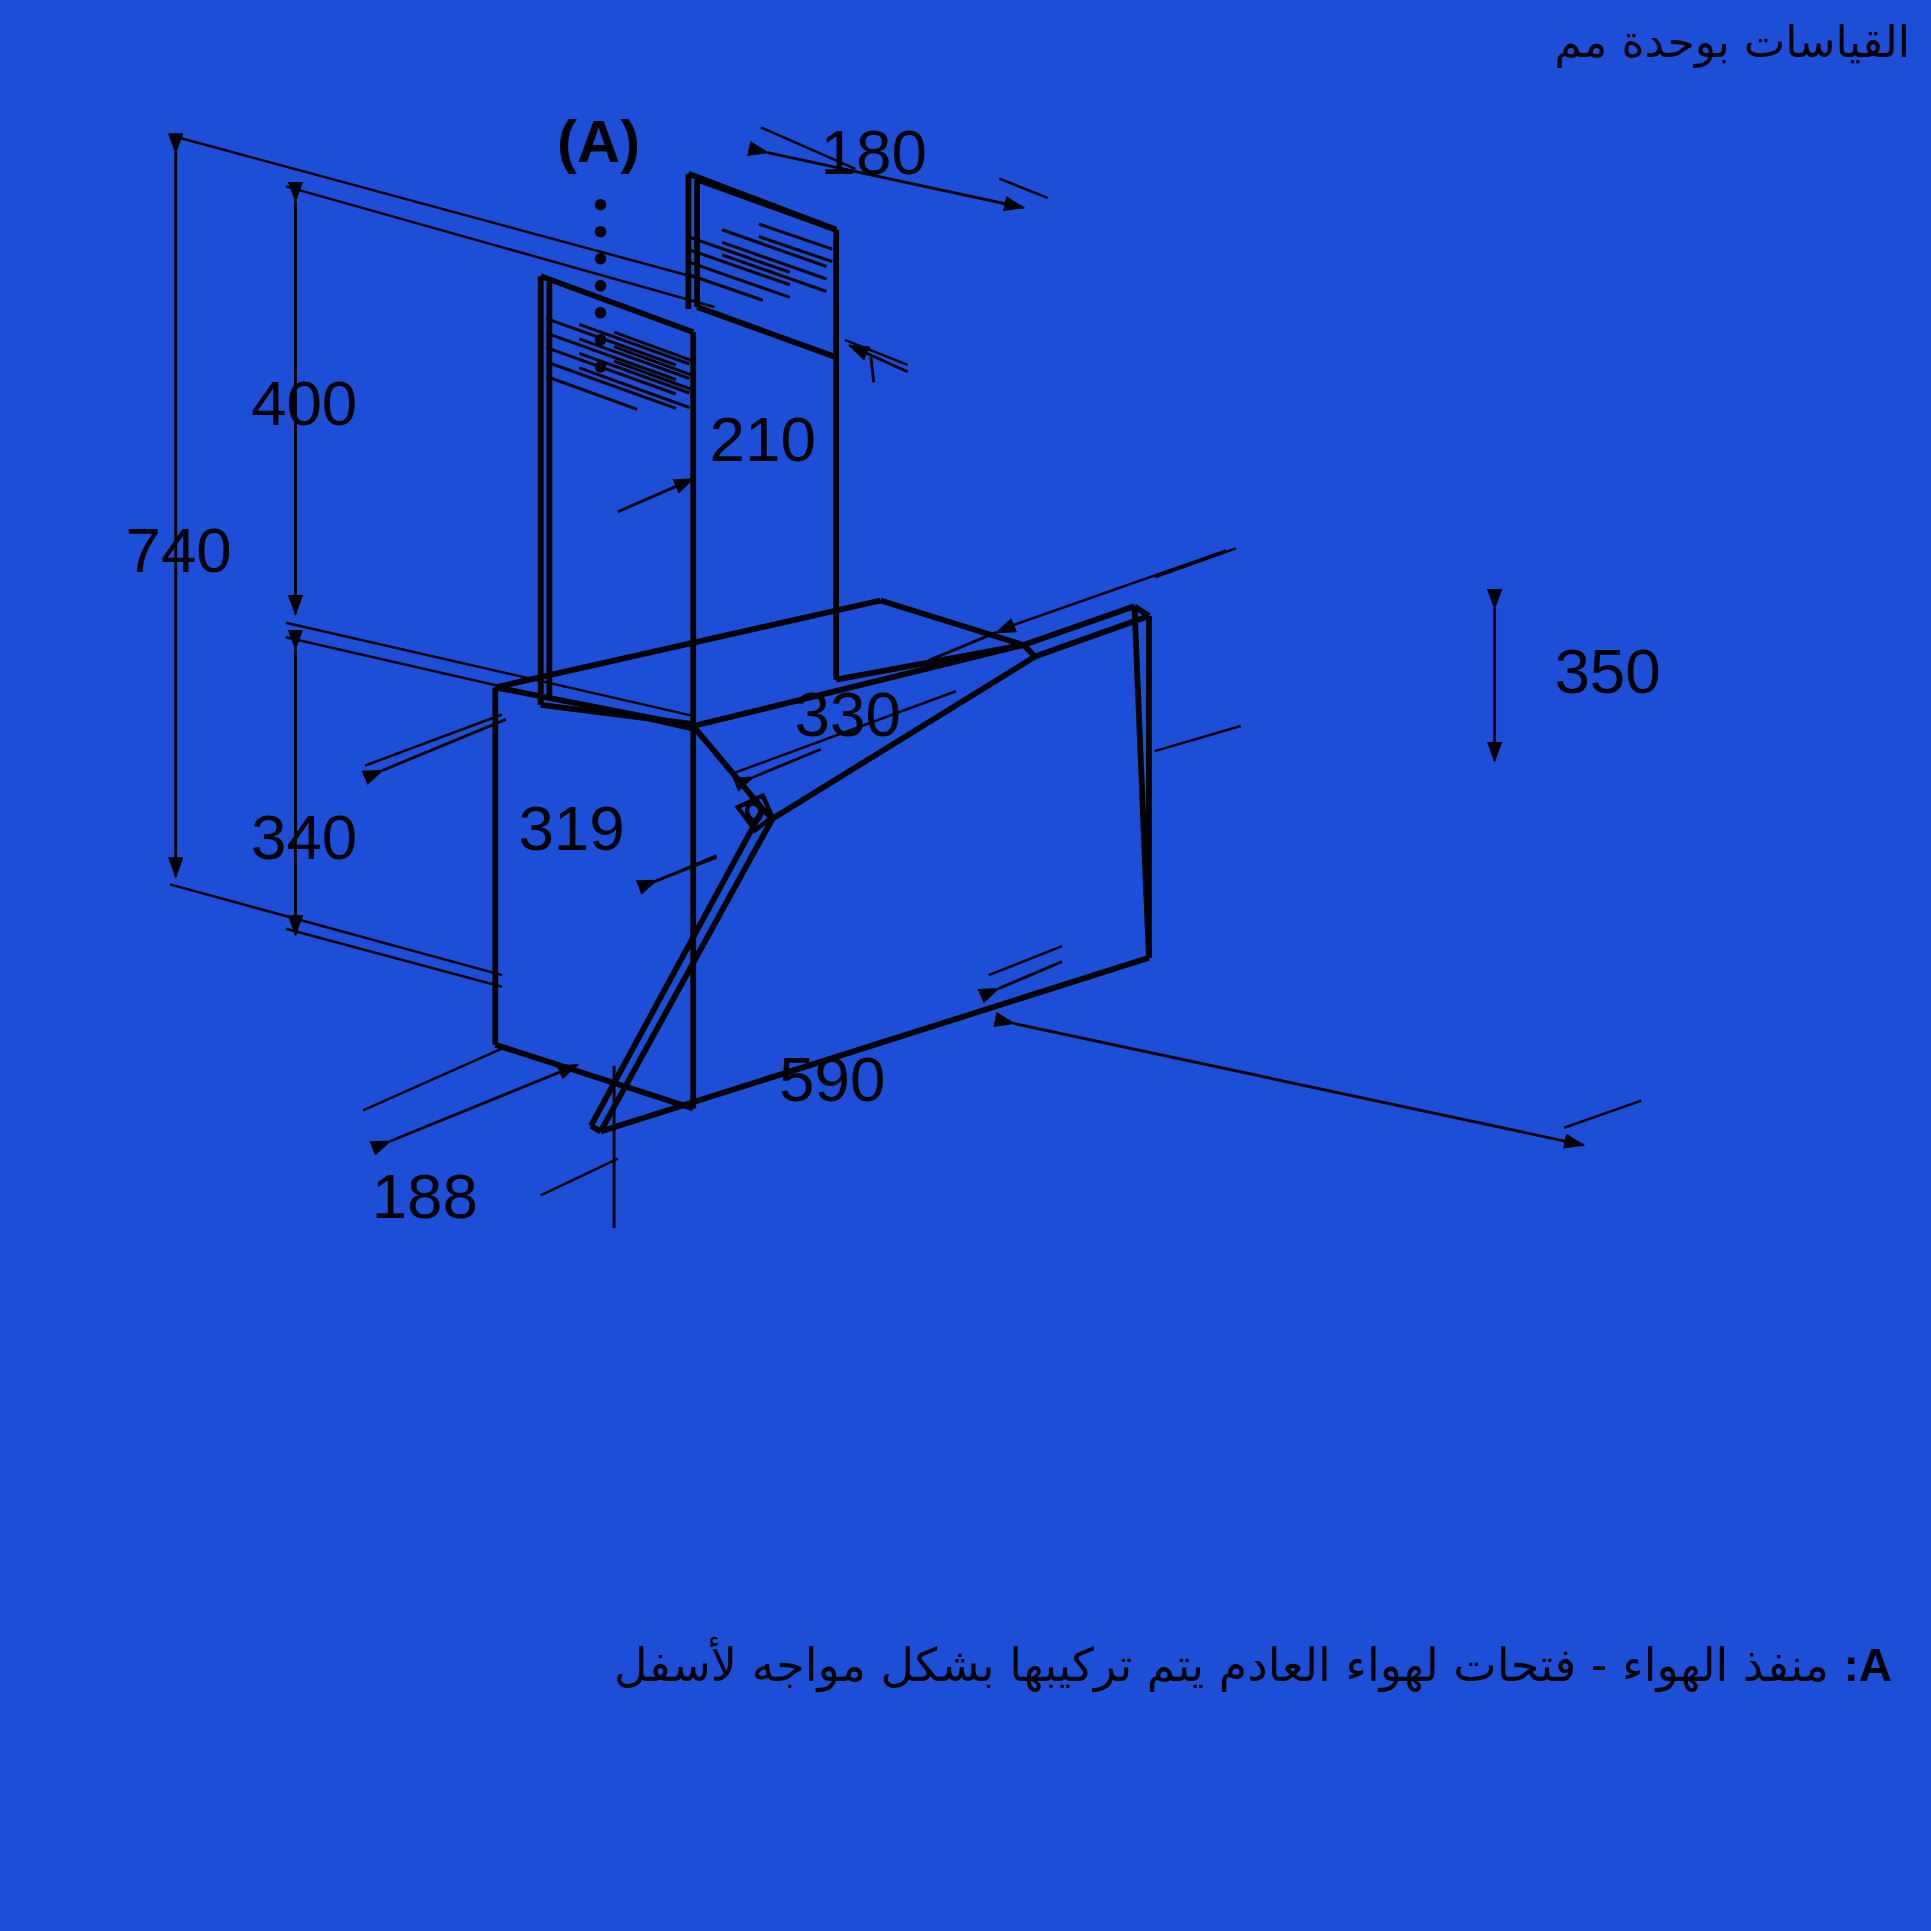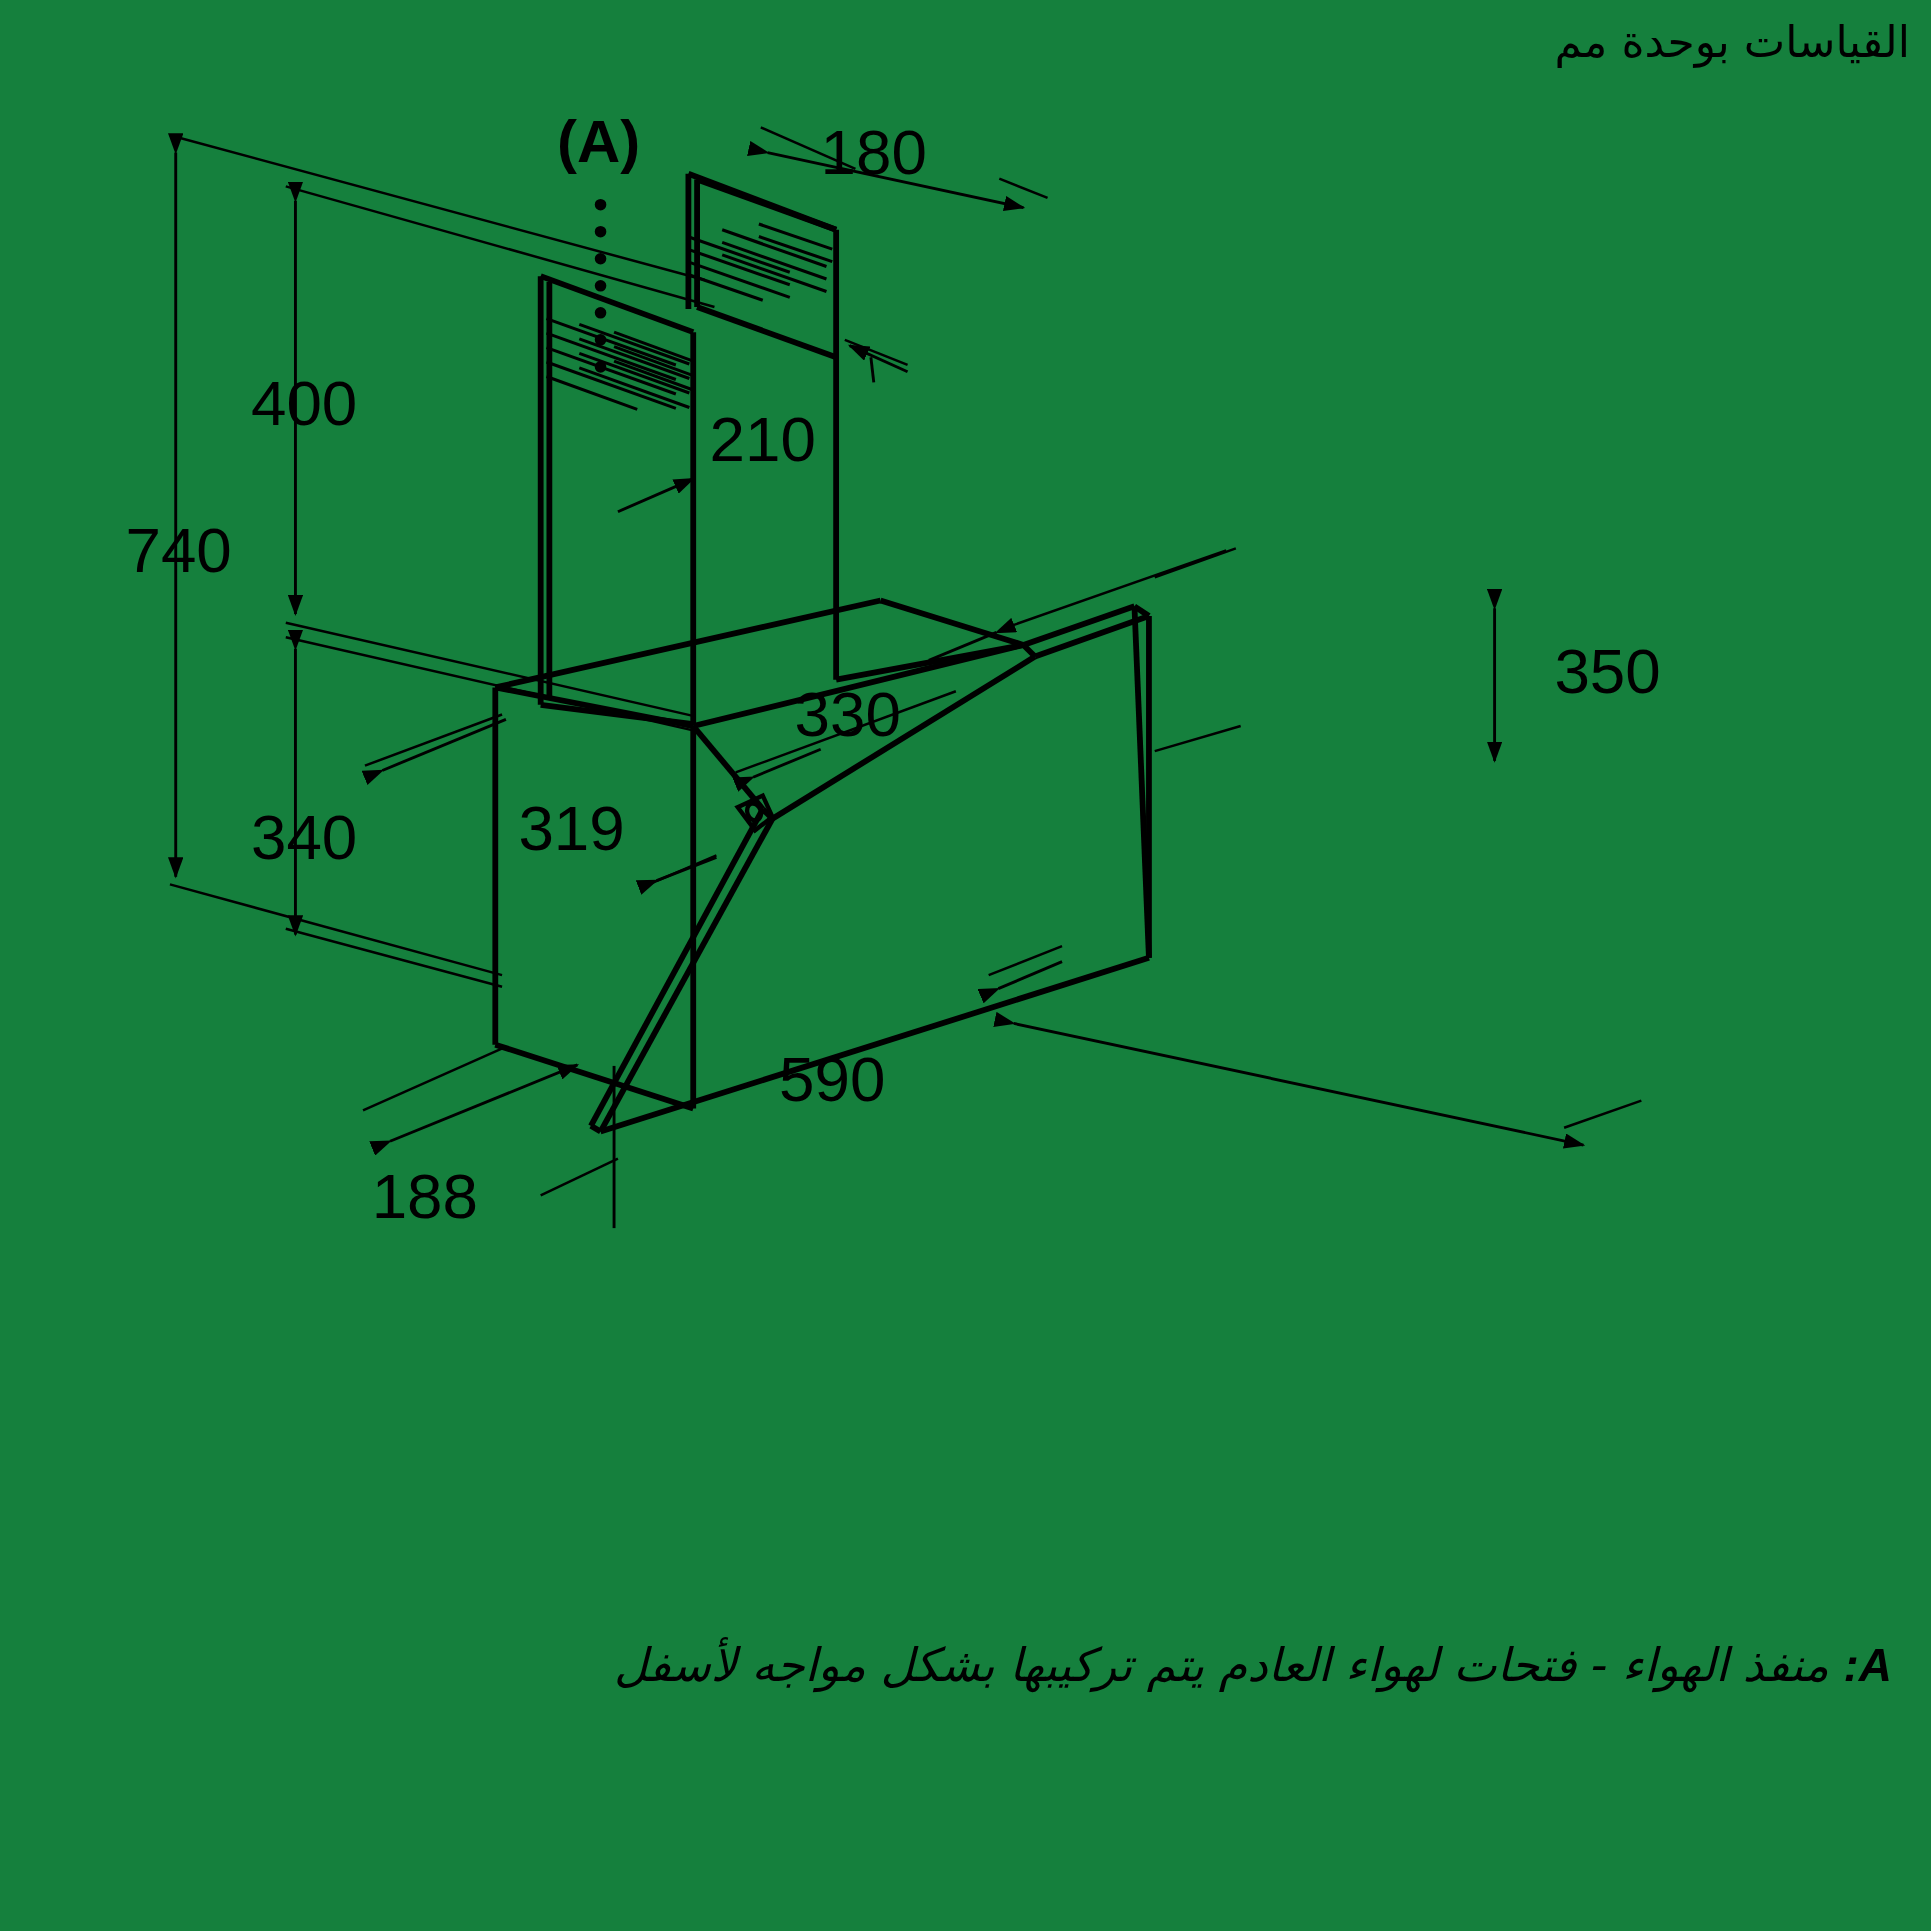--- a/index.html
+++ b/index.html
@@ -12,21 +12,21 @@
     height: 1931px;
     font-family: "Liberation Sans", sans-serif;
     color: #000000;
     overflow: hidden;
     position: relative;
   }
   #page {
     position: relative;
     width: 1931px;
     height: 1931px;
-    background: #15803d;
+    background: #1d4ed8;
   }
   .units-header {
     position: absolute;
     top: 13.5px;
     right: 21px;
     font-size: 44px;
     line-height: 1.25;
     direction: rtl;
     text-align: right;
     font-family: "DejaVu Sans", sans-serif;
@@ -44,21 +44,20 @@
     position: absolute;
     left: 116px;
     right: 39px;
     top: 1632px;
     direction: rtl;
     text-align: right;
     font-family: "DejaVu Sans", sans-serif;
     font-size: 46px;
     line-height: 1.45;
     color: #000000;
-    font-style: italic;
   }
   .caption-key {
     font-weight: bold;
     font-family: "Liberation Sans", sans-serif;
   }
   .dim-text {
     font-family: "Liberation Sans", sans-serif;
     font-size: 66px;
     fill: #000000;
   }

